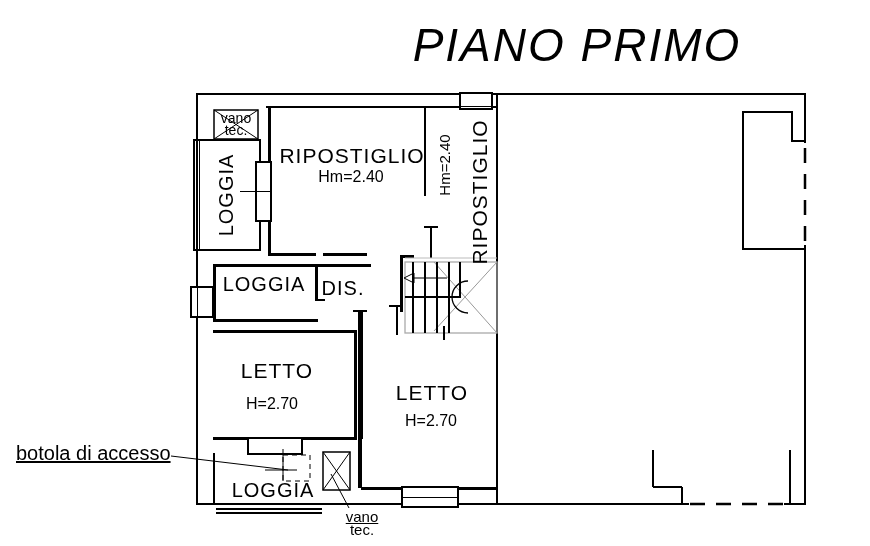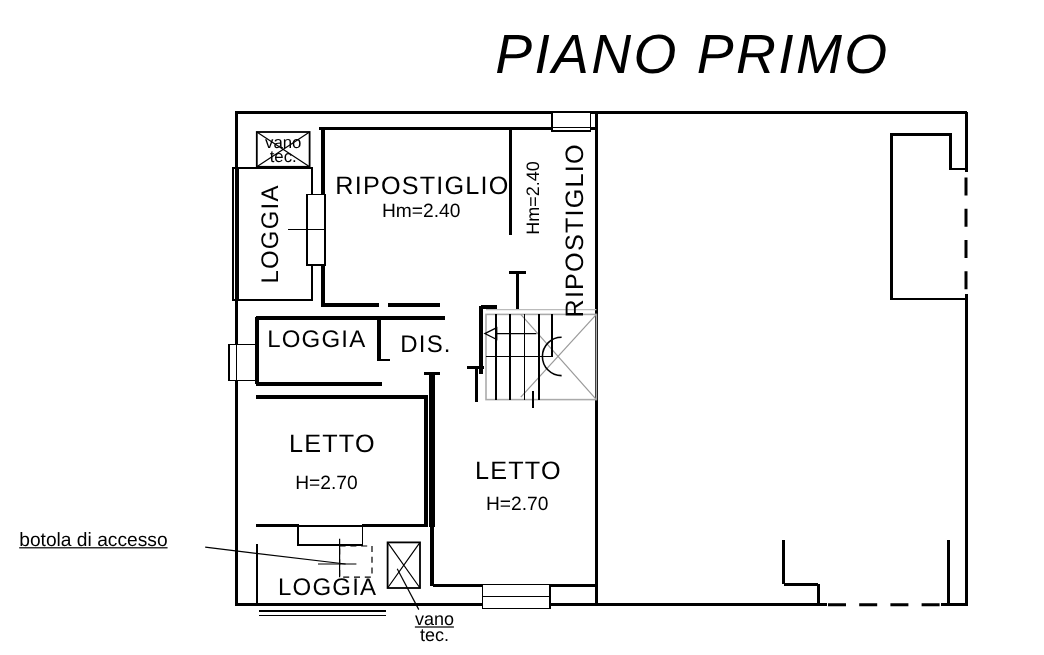--- a/index.html
+++ b/index.html
@@ -8,21 +8,21 @@
   svg{position:absolute;left:0;top:0;}
   .lbl{position:absolute;white-space:nowrap;color:#000;line-height:1.05;
        transform:translate(-50%,-50%);text-align:center;}
   .rot{transform:translate(-50%,-50%) rotate(-90deg);}
   .title{font-size:46px;font-style:italic;letter-spacing:2px;}
   .room{font-size:20px;letter-spacing:1px;}
   .room-big{font-size:21px;letter-spacing:1px;}
   .sub{font-size:16px;}
   .tiny{font-size:14px;line-height:12px;}
   .tiny2{font-size:15px;line-height:13px;}
-  .note{position:absolute;font-size:16px;text-decoration:underline;white-space:nowrap;}
+  .note{position:absolute;font-size:20px;text-decoration:underline;white-space:nowrap;}
   .u{text-decoration:underline;}
 </style>
 </head>
 <body>
 
 <div class="canvas">
 
   <svg width="870" height="546" viewBox="0 0 870 546">
 
     <g stroke="#000" stroke-width="2.5" fill="none" shape-rendering="crispEdges">
@@ -172,21 +172,21 @@
     <div>tec.</div>
   </div>
 
   <div class="lbl room-big" style="left:352px;top:156px;">RIPOSTIGLIO</div>
   <div class="lbl sub" style="left:351px;top:177px;">Hm=2.40</div>
 
   <div class="lbl rot" style="left:445px;top:165px;font-size:15px;">Hm=2.40</div>
   <div class="lbl rot room-big" style="left:480px;top:192px;">RIPOSTIGLIO</div>
 
   <div class="lbl room" style="left:264px;top:284px;">LOGGIA</div>
-  <div class="lbl room" style="left:355px;top:288px;">DIS.</div>
+  <div class="lbl room" style="left:343px;top:288px;">DIS.</div>
 
   <div class="lbl room-big" style="left:277px;top:371px;">LETTO</div>
   <div class="lbl sub" style="left:272px;top:404px;">H=2.70</div>
 
   <div class="lbl room-big" style="left:432px;top:393px;">LETTO</div>
   <div class="lbl sub" style="left:431px;top:421px;">H=2.70</div>
 
   <div class="note" style="left:16px;top:442px;">botola di accesso</div>
 
   <div class="lbl room" style="left:273px;top:490px;">LOGGIA</div>

